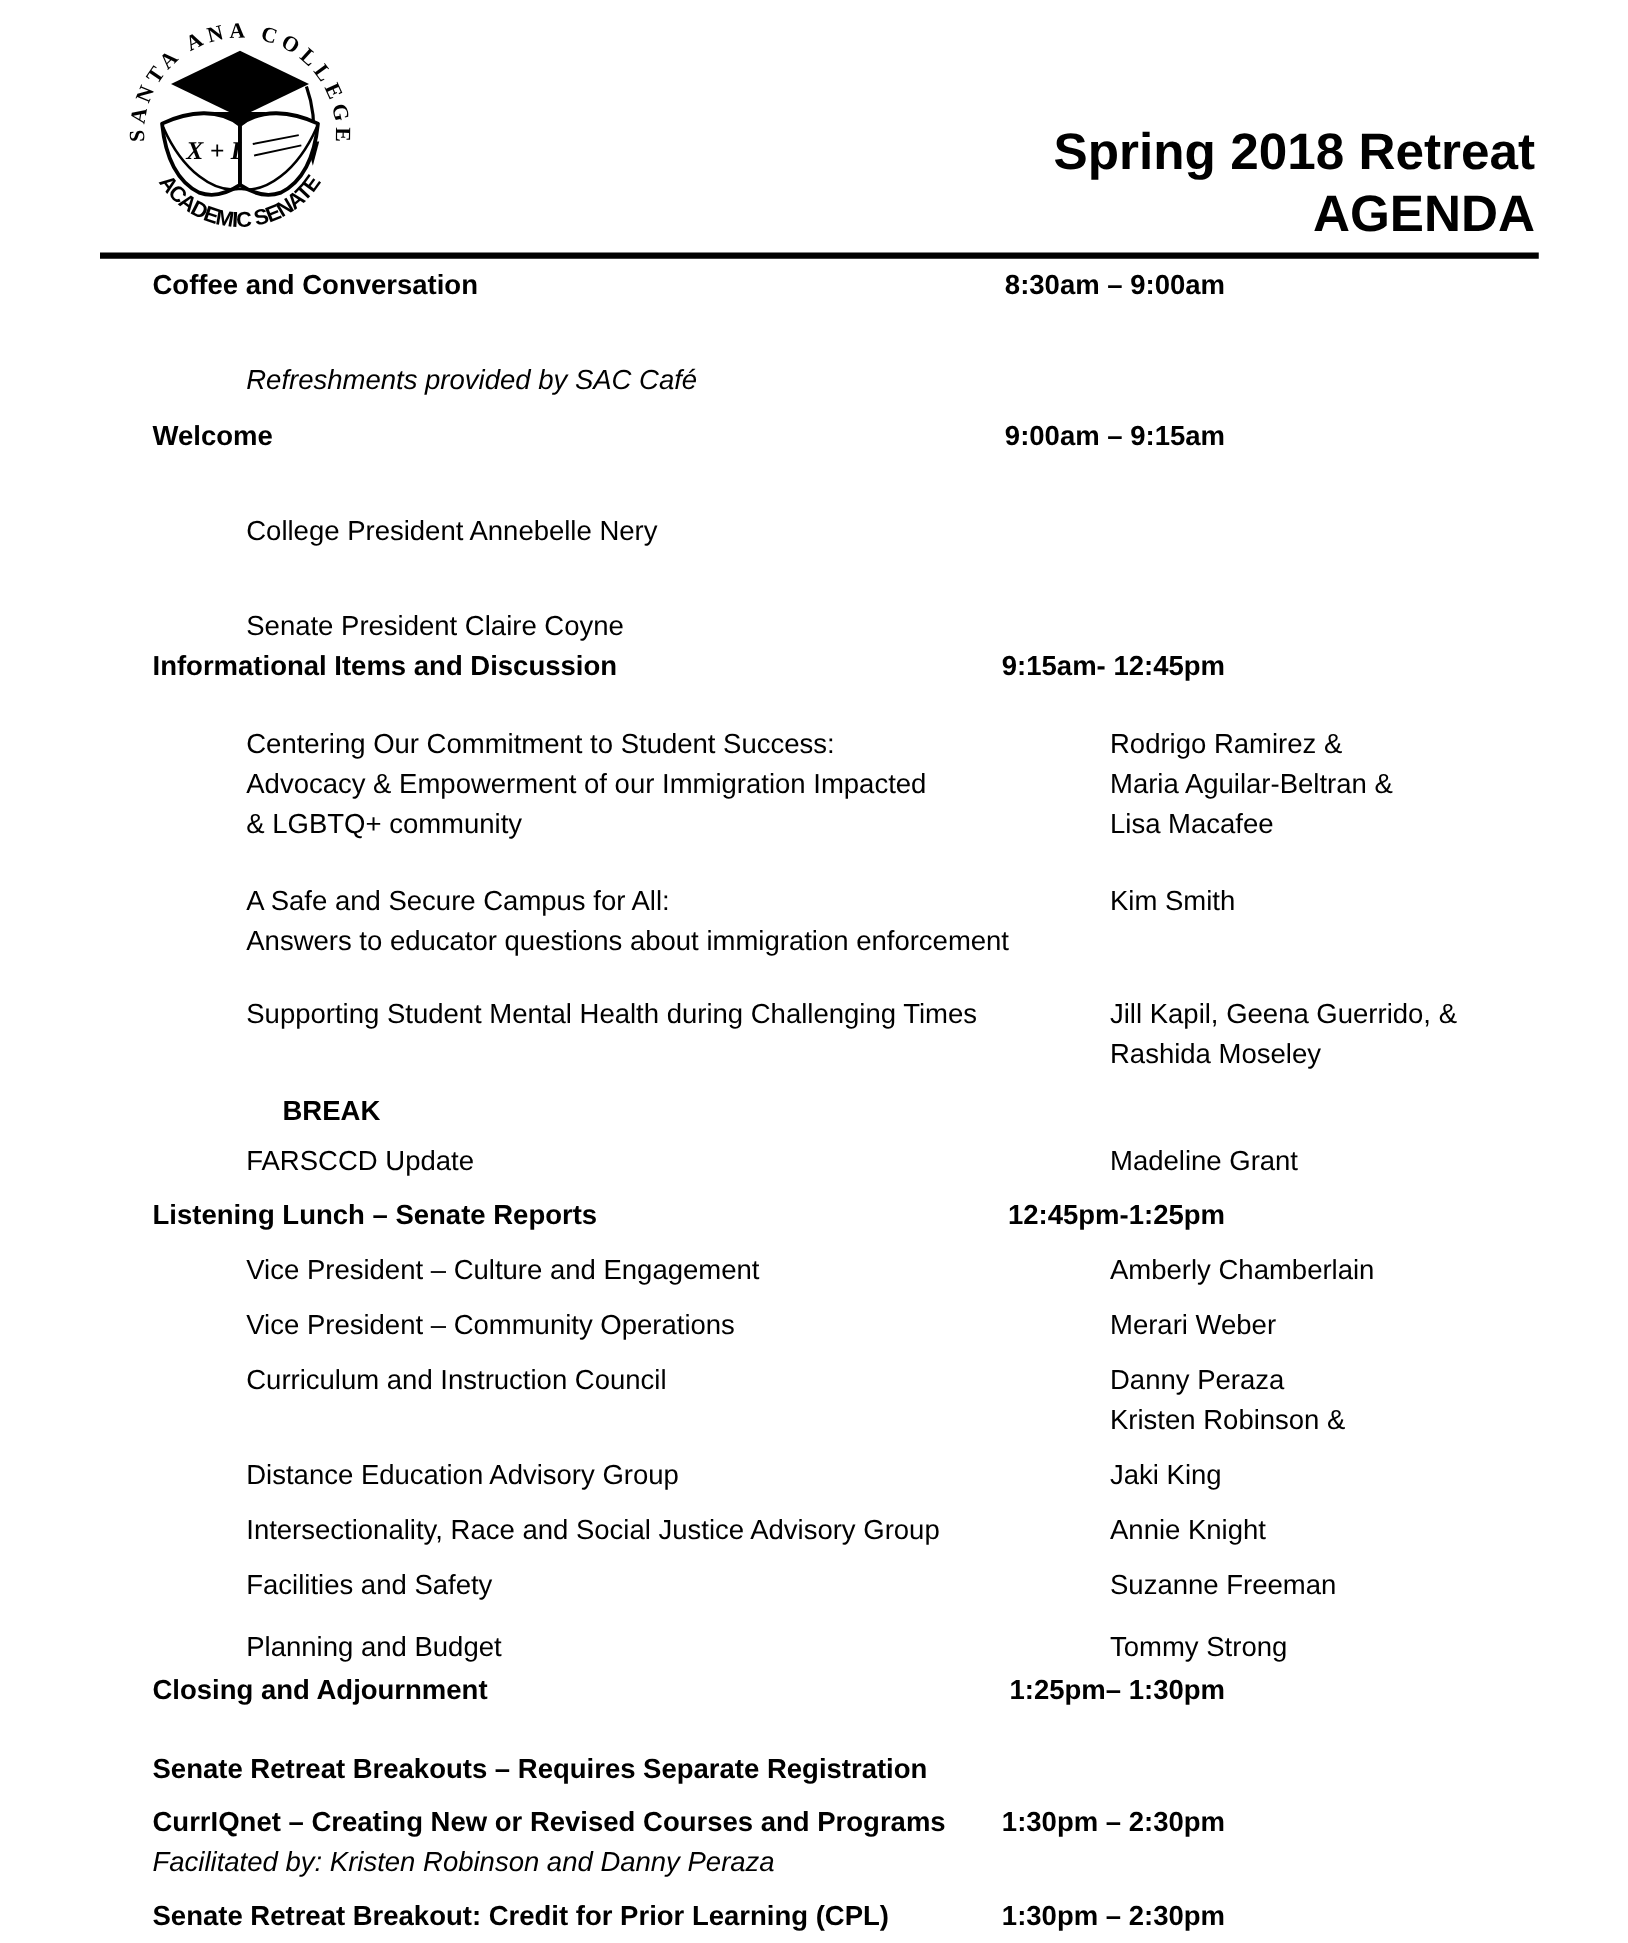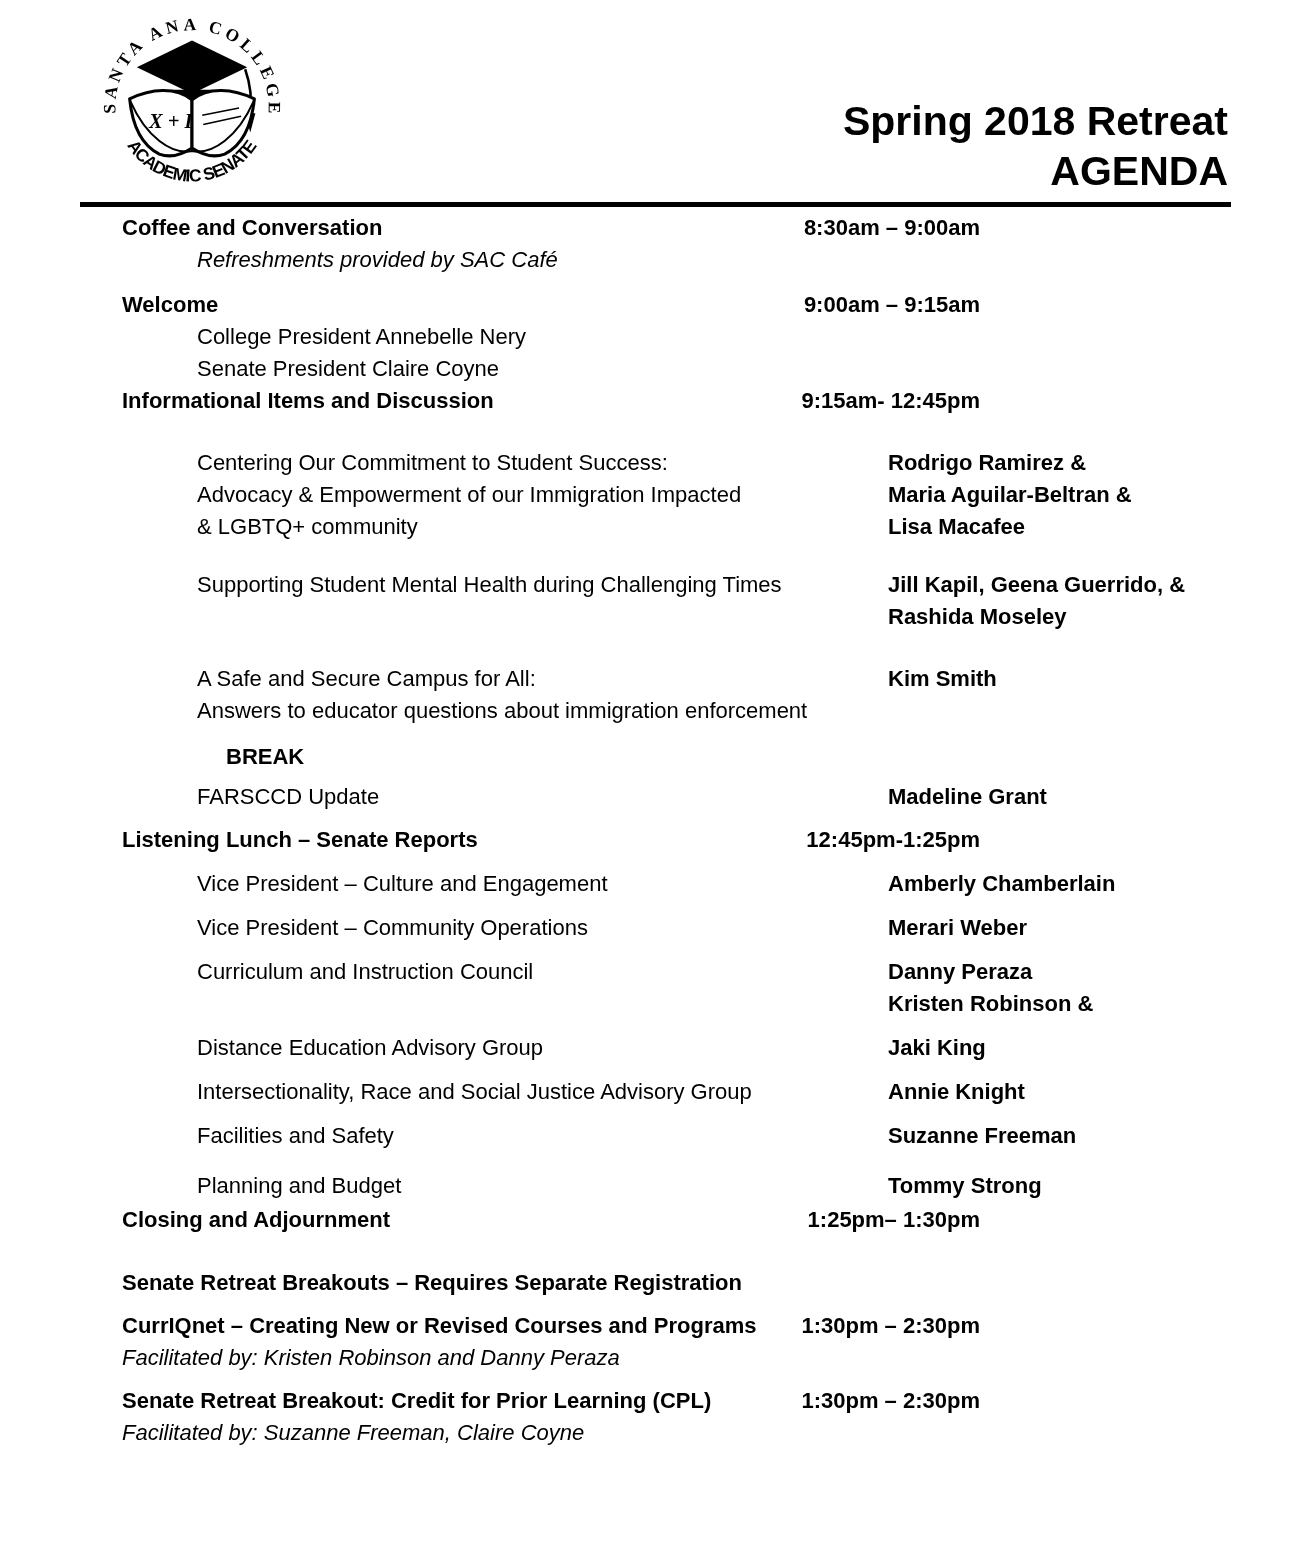--- a/index.html
+++ b/index.html
@@ -12,24 +12,24 @@
               font-size:41px;line-height:50px;letter-spacing:0px;}
   .rule{position:absolute;top:202px;left:80px;width:1151px;height:5px;background:#000;}
 
   
   .content{position:absolute;top:212px;left:0;width:1124px;box-sizing:border-box;
            padding:0 144px 0 122px;font-size:22px;line-height:32px;}
   .row{margin:0;}
   .titlerow{display:flex;justify-content:space-between;align-items:baseline;}
   .btitle{font-weight:bold;}
   .time{font-weight:bold;white-space:nowrap;}
-  .note{padding-left:75px;}
+  .note{padding-left:75px;margin-top:44px;}
   .it{font-style:italic;}
   .grid{display:grid;grid-template-columns:691px 1fr;padding-left:75px;}
-  .pline{white-space:nowrap;font-weight:bold;}
+  .pline{white-space:nowrap;}
   .breaklbl{font-weight:bold;padding-left:104px;}
 </style>
 </head>
 <body>
 
 <div class="page">
 
   <svg class="logo" viewBox="0 0 180 180" aria-hidden="true">
     <defs>
       <path id="arcTop" d="M 17,110 A 75,75 0 1 1 163,110" fill="none"></path>
@@ -93,42 +93,42 @@
             <div class="tline">Advocacy &amp; Empowerment of our Immigration Impacted</div>
             <div class="tline">&amp; LGBTQ+ community</div>
           </div>
           <div class="plines">
             <div class="pline">Rodrigo Ramirez &amp;</div>
             <div class="pline">Maria Aguilar-Beltran &amp;</div>
             <div class="pline">Lisa Macafee</div>
           </div>
         </div>
       </div>
+      <div class="row" style="margin-top: 30px;">
+        <div class="grid">
+          <div class="tlines">
+            <div class="tline">A Safe and Secure Campus for All:</div>
+            <div class="tline">Answers to educator questions about immigration enforcement</div>
+          </div>
+          <div class="plines">
+            <div class="pline">Kim Smith</div>
+          </div>
+        </div>
+      </div>
       <div class="row" style="margin-top: 26px;">
         <div class="grid">
           <div class="tlines">
             <div class="tline">Supporting Student Mental Health during Challenging Times</div>
           </div>
           <div class="plines">
             <div class="pline">Jill Kapil, Geena Guerrido, &amp;</div>
             <div class="pline">Rashida Moseley</div>
           </div>
         </div>
       </div>
-      <div class="row" style="margin-top: 30px;">
-        <div class="grid">
-          <div class="tlines">
-            <div class="tline">A Safe and Secure Campus for All:</div>
-            <div class="tline">Answers to educator questions about immigration enforcement</div>
-          </div>
-          <div class="plines">
-            <div class="pline">Kim Smith</div>
-          </div>
-        </div>
-      </div>
       <div class="row" style="margin-top: 14px;">
         <div class="breaklbl">BREAK</div>
       </div>
       <div class="row" style="margin-top: 8px;">
         <div class="grid">
           <div class="tlines">
             <div class="tline">FARSCCD Update</div>
           </div>
           <div class="plines">
             <div class="pline">Madeline Grant</div>

